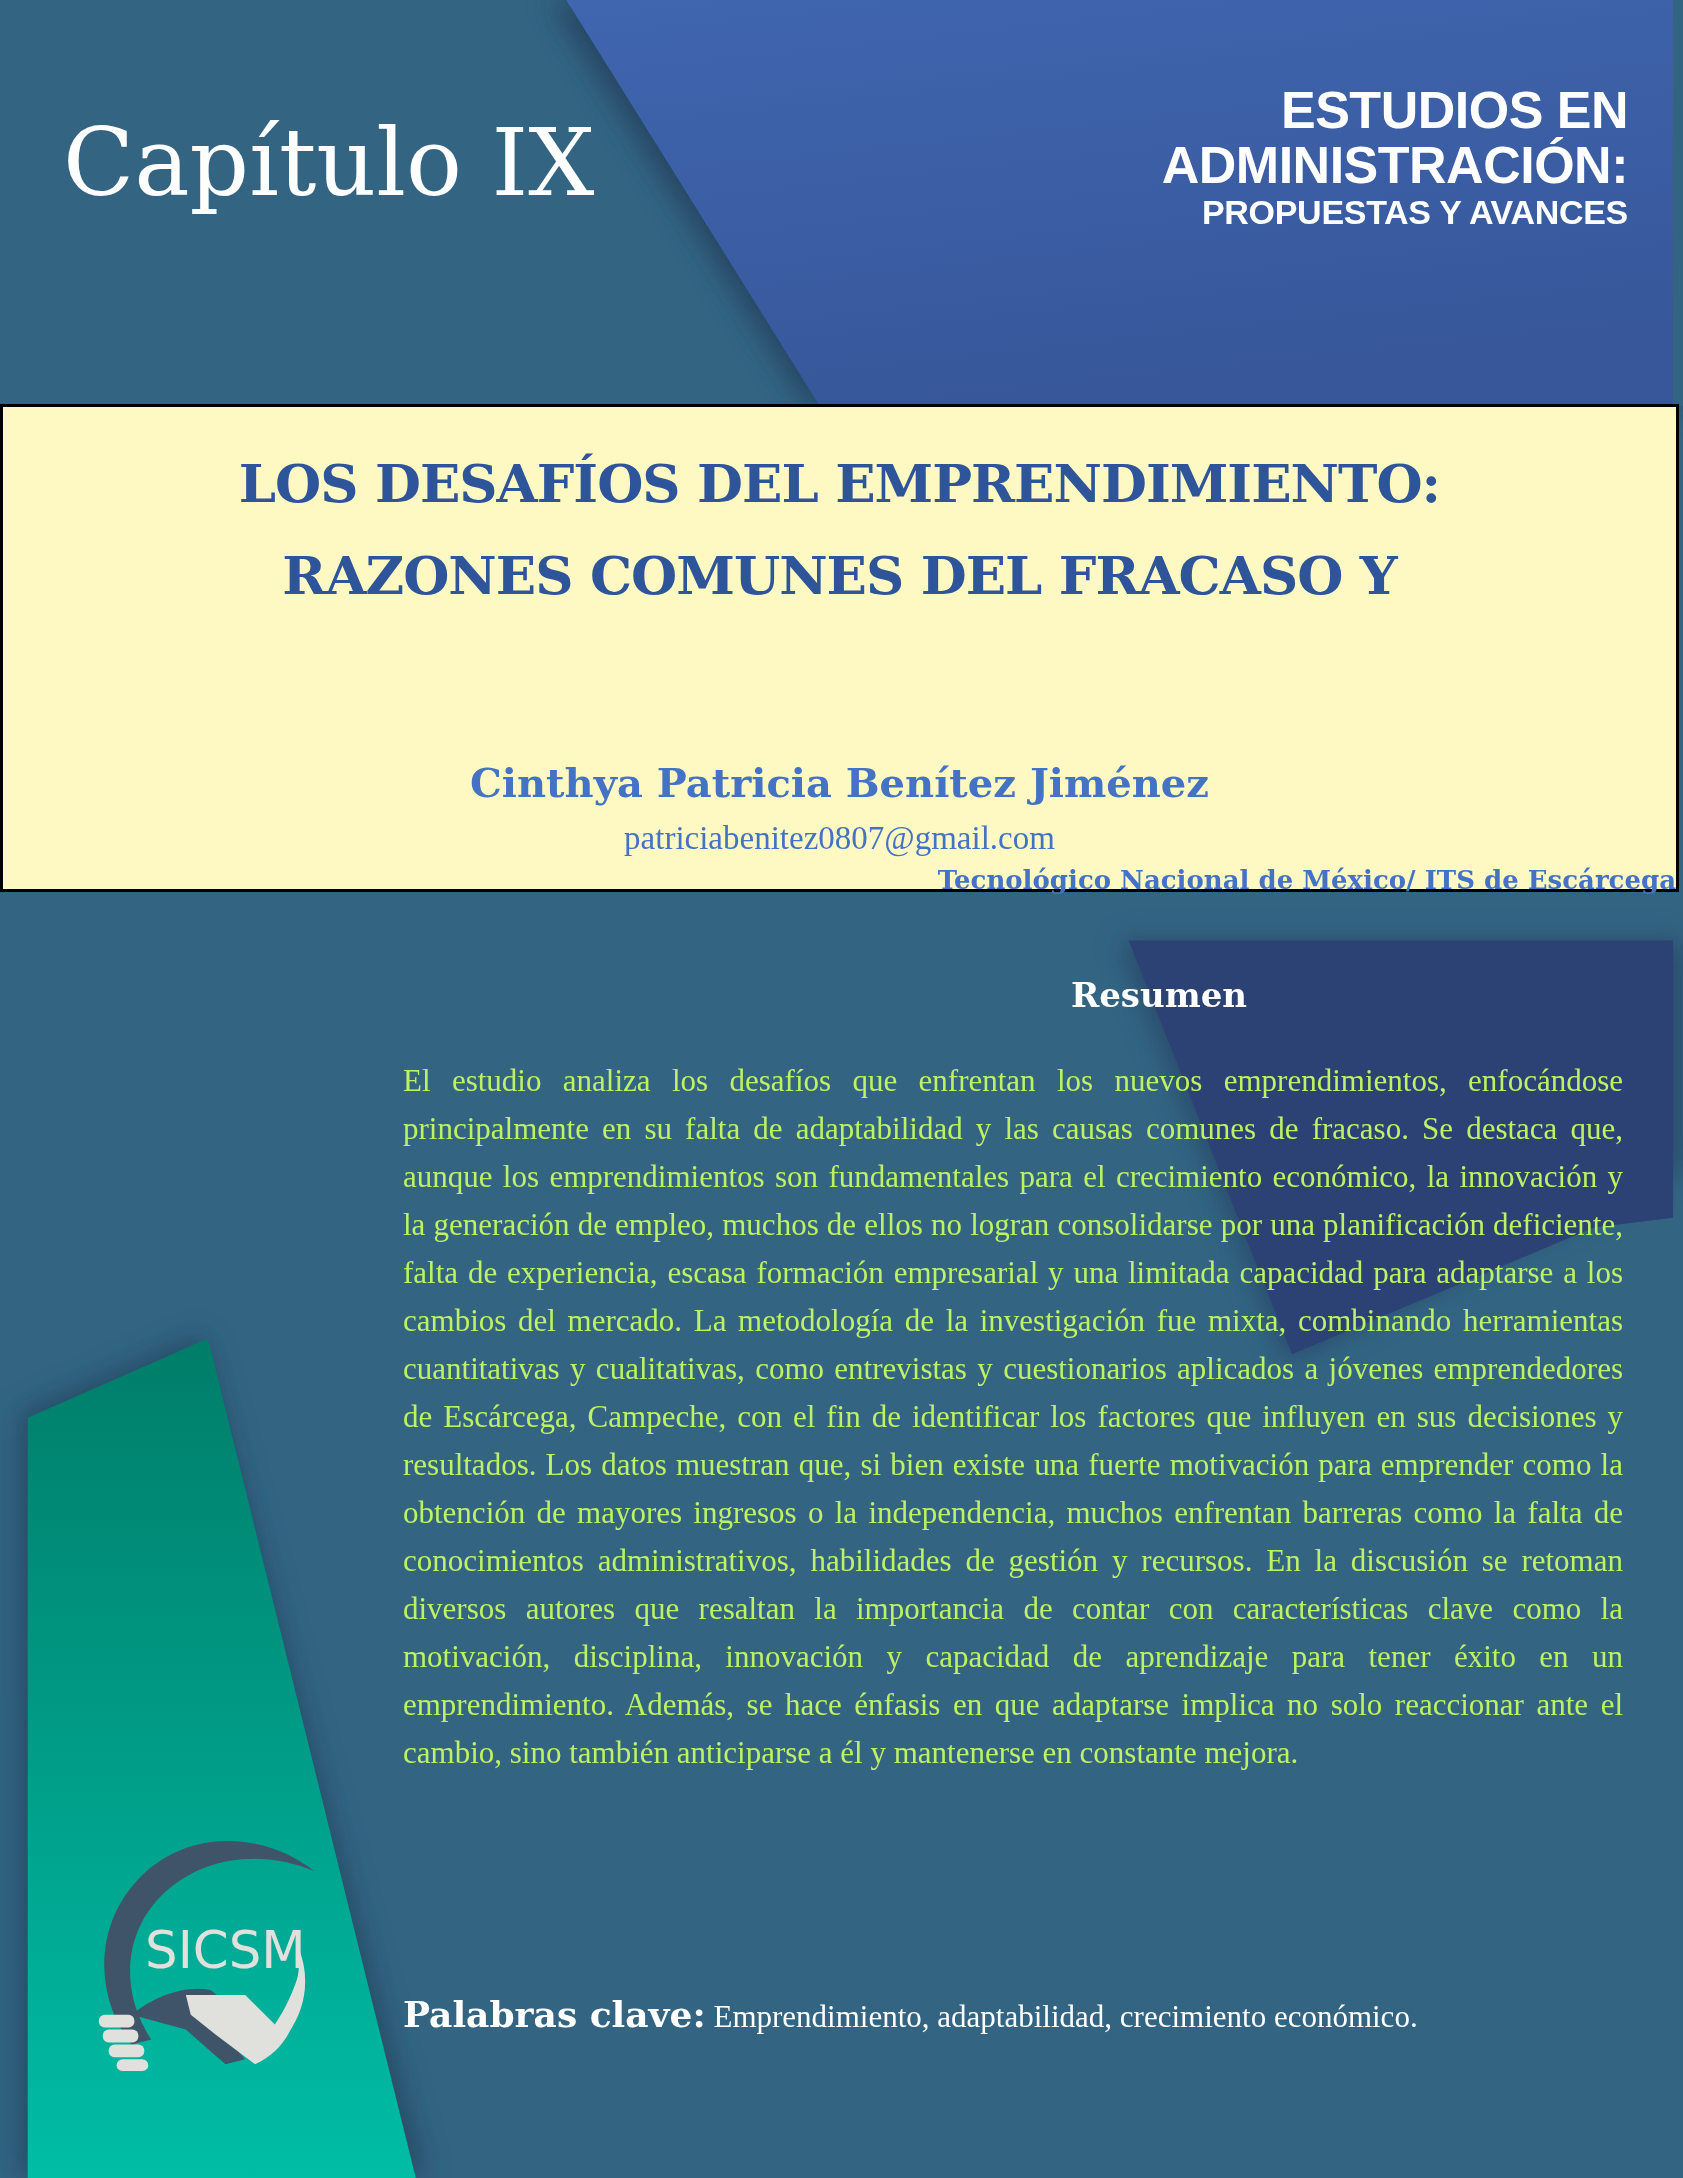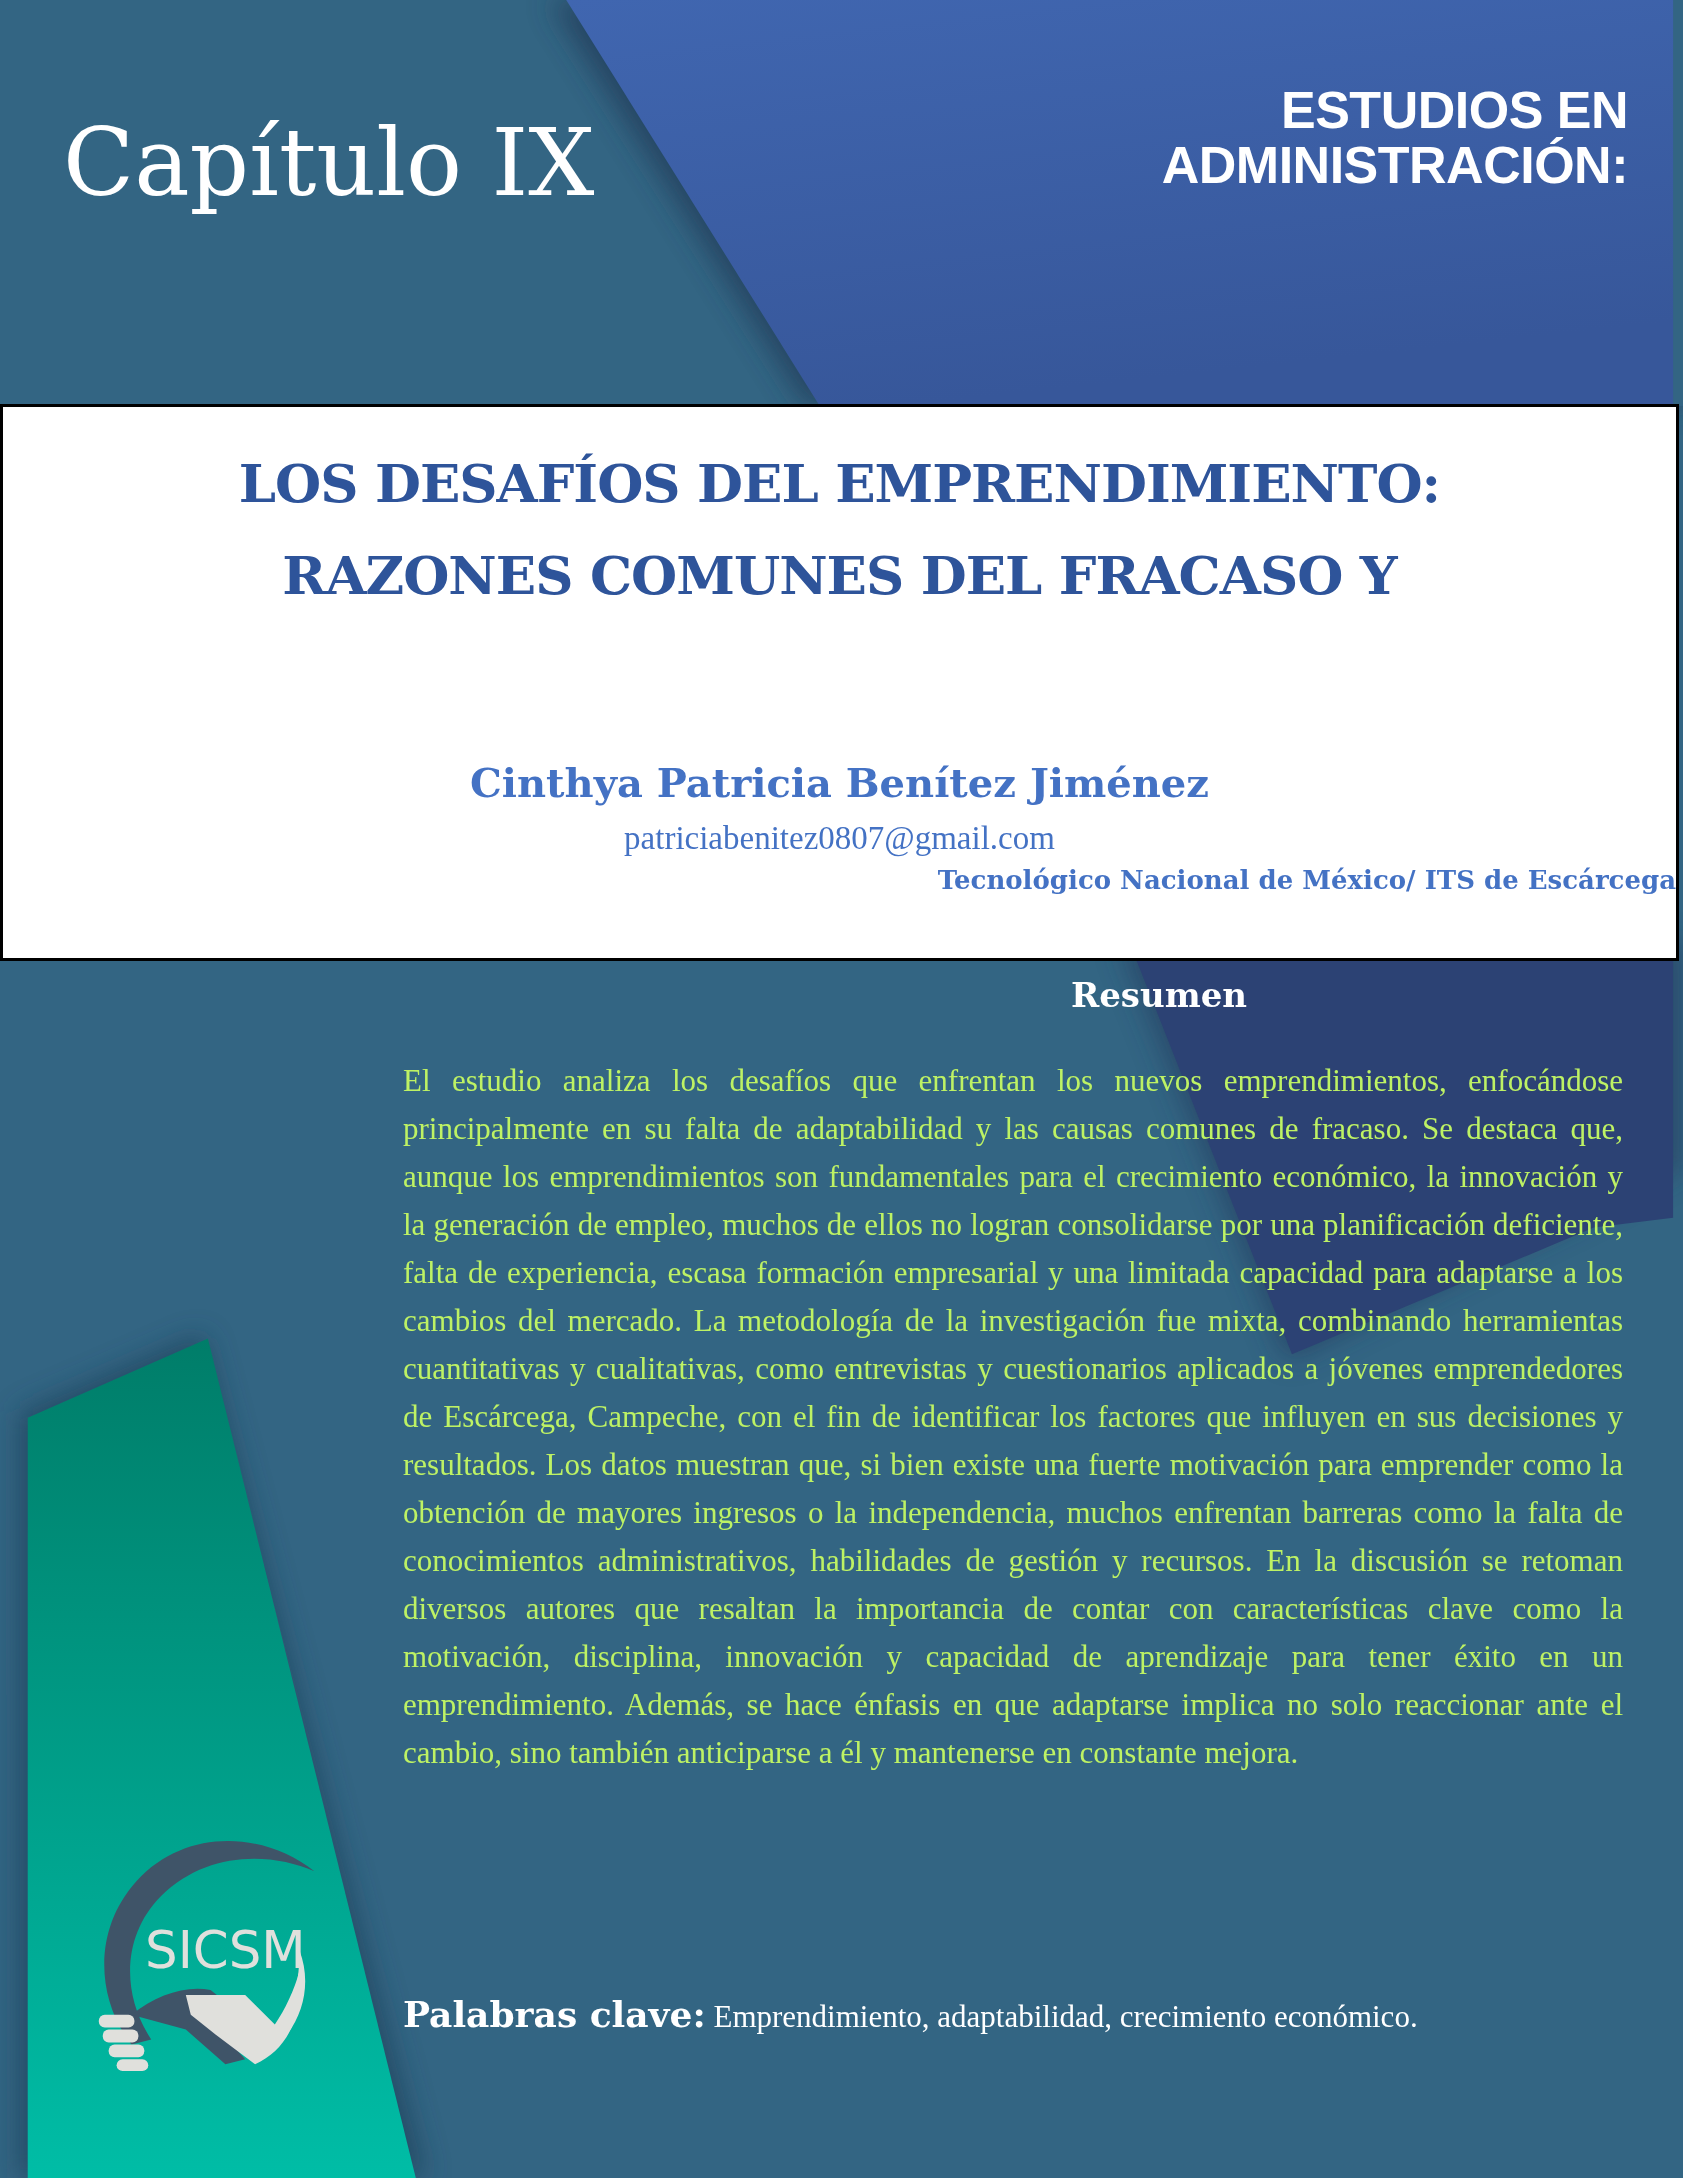--- a/index.html
+++ b/index.html
@@ -2,21 +2,21 @@
 <html><head>
 <meta charset="utf-8">
 <style>
   html, body { margin:0; padding:0; }
   body { width:1683px; height:2178px; position:relative; overflow:hidden; background:#336583; font-family:"Liberation Serif", serif; }
   .bg-layer { position:absolute; left:0; top:0; width:1683px; height:2178px; }
   .chapter-title { position:absolute; left:63px; top:117px; font-family:"DejaVu Serif", serif; font-size:93px; color:#ffffff; letter-spacing:0px; line-height:1; font-weight:normal; }
   .book-title { position:absolute; right:55px; top:83px; text-align:right; color:#ffffff; font-family:"Liberation Sans", sans-serif; font-weight:bold; }
   .book-title .l1 { font-size:52px; line-height:55px; display:block; letter-spacing:-0.5px; }
   .book-title .l3 { font-size:34px; line-height:38px; display:block; letter-spacing:-0.3px; }
-  .title-box { position:absolute; left:0; top:404px; width:1679px; height:557px; background:#ffffff; border:3px solid #000; box-sizing:border-box; }
+  .title-box { position:absolute; left:0; top:404px; width:1679px; height:488px; background:#fef9c3; border:3px solid #000; box-sizing:border-box; }
   .main-title { position:absolute; left:0; right:0; top:30px; text-align:center; color:#2e549a; font-family:"DejaVu Serif", serif; font-weight:bold; font-size:53px; line-height:92px; letter-spacing:-1px; }
   .author { position:absolute; left:0; right:0; top:352px; text-align:center; color:#4472c4; font-family:"DejaVu Serif", serif; font-weight:bold; font-size:40px; line-height:48px; }
   .email { position:absolute; left:0; right:0; top:412px; text-align:center; color:#4472c4; font-family:"Liberation Serif", serif; font-size:33px; line-height:38px; }
   .affil { position:absolute; left:0; right:0; top:453px; text-align:right; color:#4472c4; font-family:"DejaVu Serif", serif; font-weight:bold; font-size:26px; line-height:40px; }
   .resumen-h { position:absolute; left:772px; width:475px; top:975px; text-align:right; color:#ffffff; font-family:"DejaVu Serif", serif; font-weight:bold; font-size:34px; line-height:40px; }
   .abstract { position:absolute; left:403px; width:1220px; top:1057px; color:#bef264; font-family:"Liberation Serif", serif; font-size:31px; line-height:48px; text-align:justify; hyphens:none; }
   .keywords { position:absolute; left:403px; width:1247px; top:1992px; color:#ffffff; font-family:"Liberation Serif", serif; font-size:31px; line-height:44px; }
   .keywords .kw-label { font-family:"DejaVu Serif", serif; font-weight:bold; font-size:36px;text-align:center; }
   .logo { position:absolute; left:77px; top:1812px; width:277px; height:267px; }
 </style>
@@ -48,20 +48,21 @@
 
   <polygon points="20,1428 205,1348 430,2200 20,2200" fill="#1c4058" opacity="0.7" filter="url(#soft)"></polygon>
   <polygon points="28,1432 210,1352 420,2200 28,2200" fill="url(#tealGrad)"></polygon>
 </svg>
 
 <div class="chapter-title">Capítulo IX</div>
 
 <div class="book-title">
   <span class="l1">ESTUDIOS EN</span>
   <span class="l1">ADMINISTRACIÓN:</span>
+  <span class="l3">PROPUESTAS Y AVANCES</span>
 </div>
 
 <div class="title-box">
   <div class="main-title">
     <div>LOS DESAFÍOS DEL EMPRENDIMIENTO:</div>
     <div>RAZONES COMUNES DEL FRACASO Y</div>
   </div>
   <div class="author">Cinthya Patricia Benítez Jiménez</div>
   <div class="email">patriciabenitez0807@gmail.com</div>
   <div class="affil">Tecnológico Nacional de México/ ITS de Escárcega</div>

